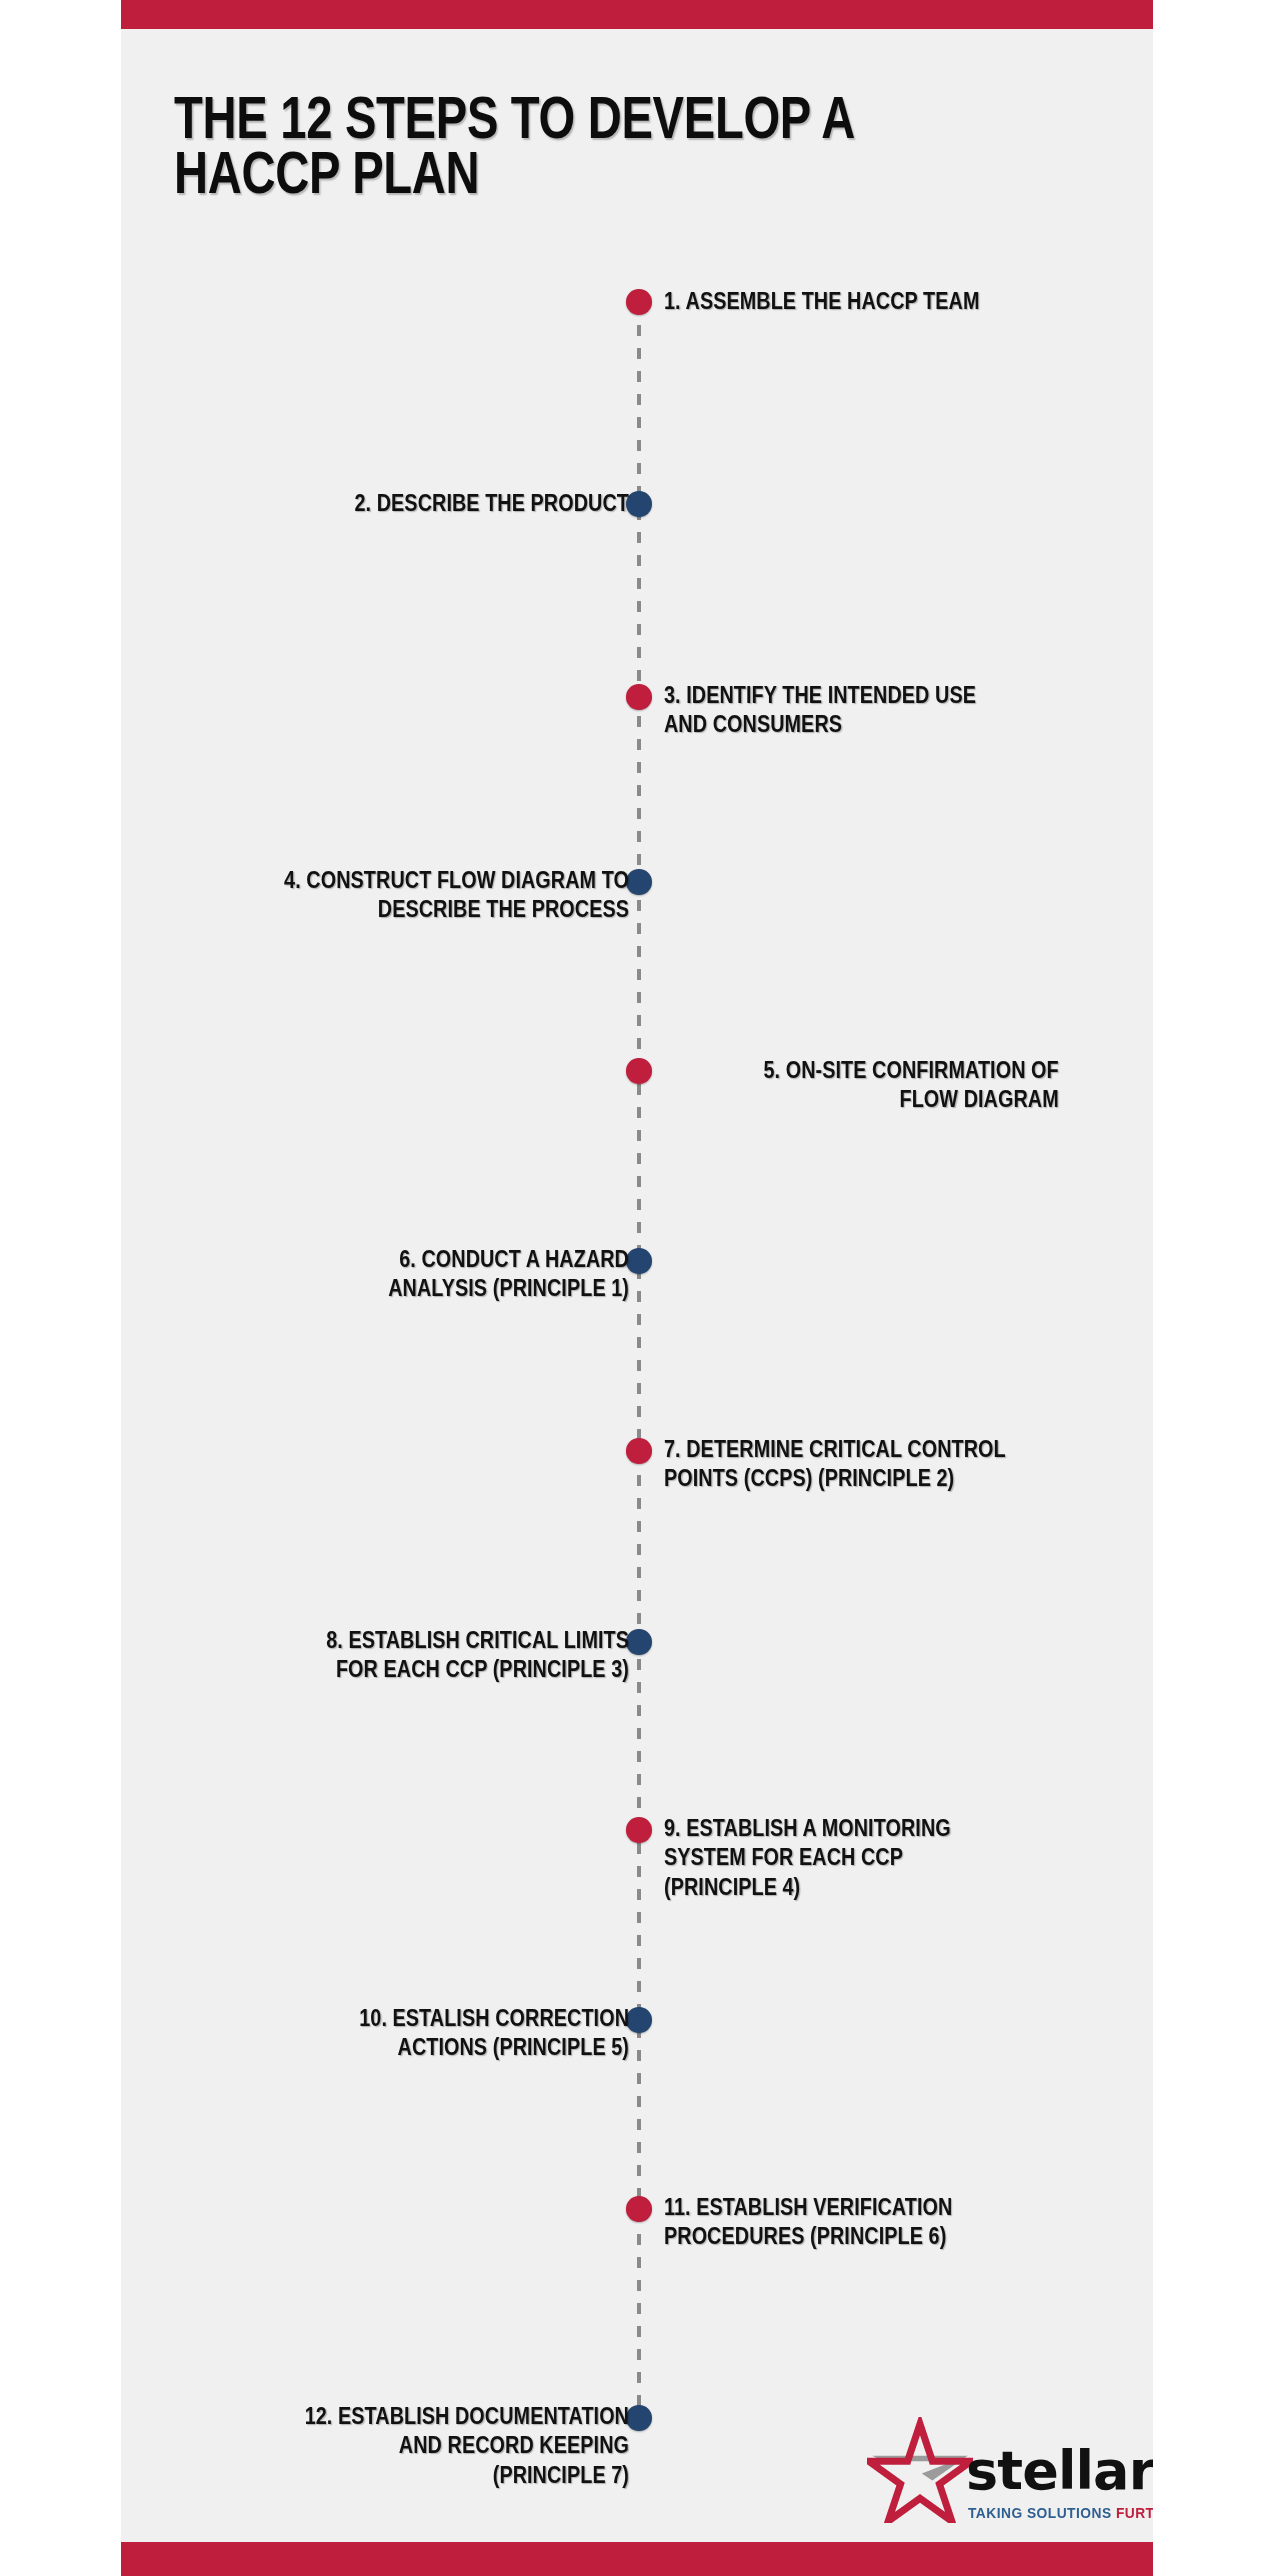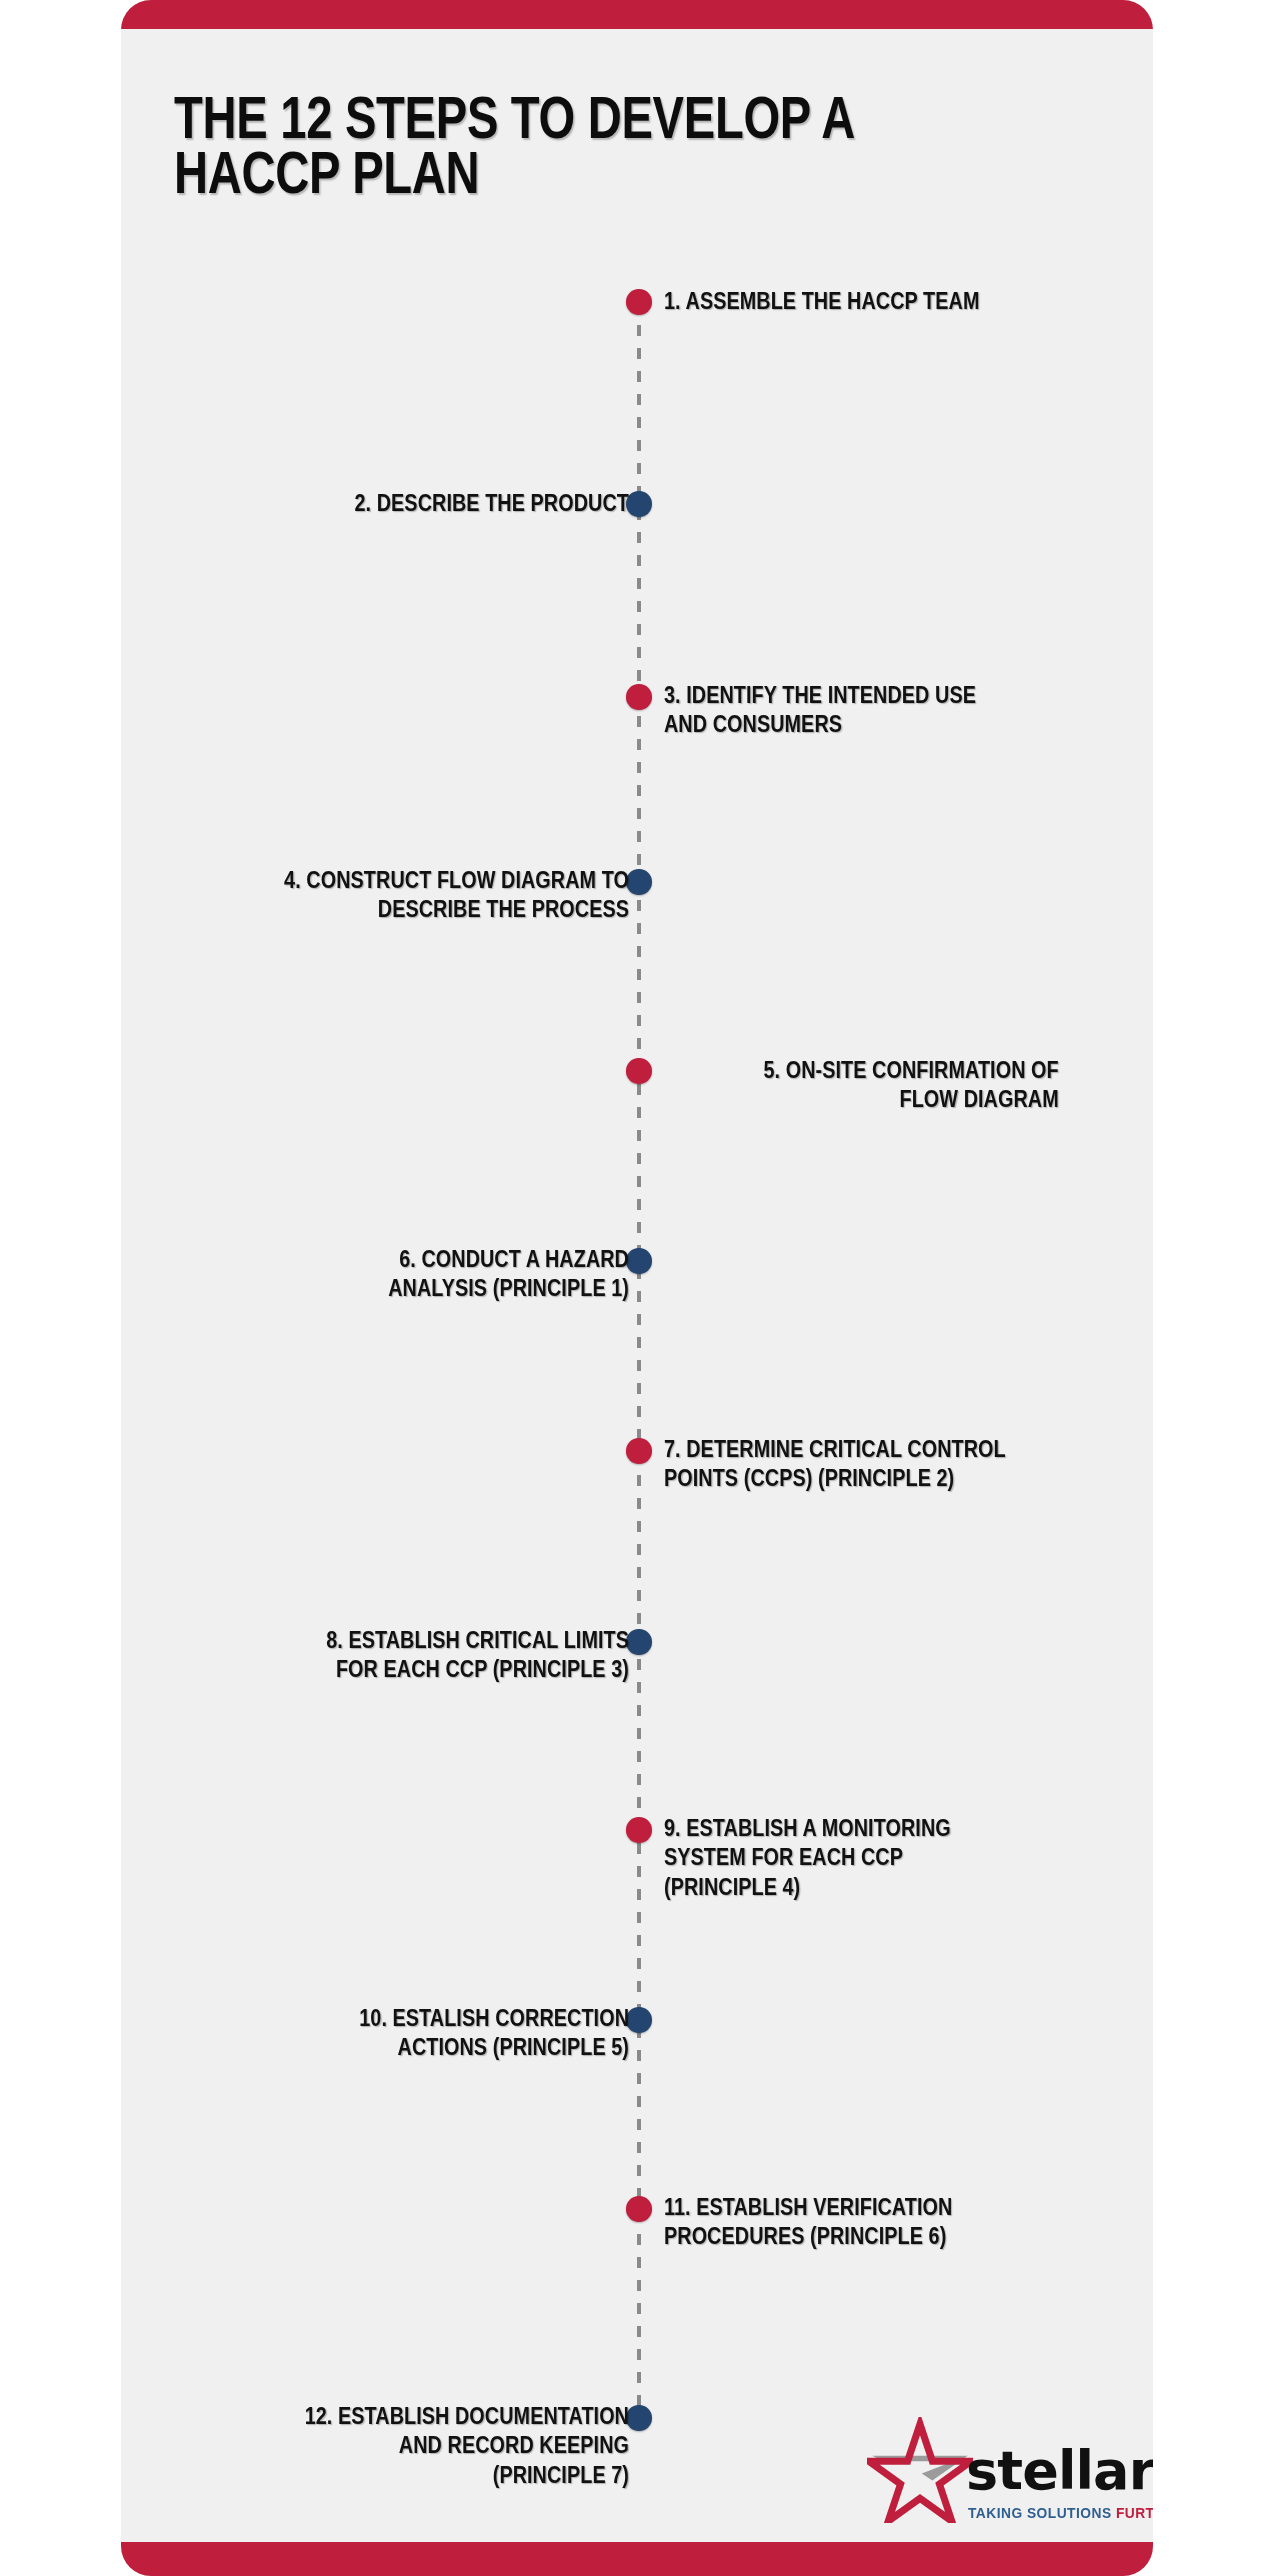--- a/index.html
+++ b/index.html
@@ -23,21 +23,20 @@
 
   
   .canvas {
     position: absolute;
     left: 121px;
     top: 0px;
     width: 1032px;
     height: 2576px;
     background: #f0f0f0;
     overflow: hidden;
-    border-radius: 30px;
   }
 
   .bar {
     position: absolute;
     left: 0;
     width: 1032px;
     background: #bf1e3d;
   }
   .bar.top    { top: 0px;    height: 29px; }
   .bar.bottom { top: 2542px; height: 34px; }

